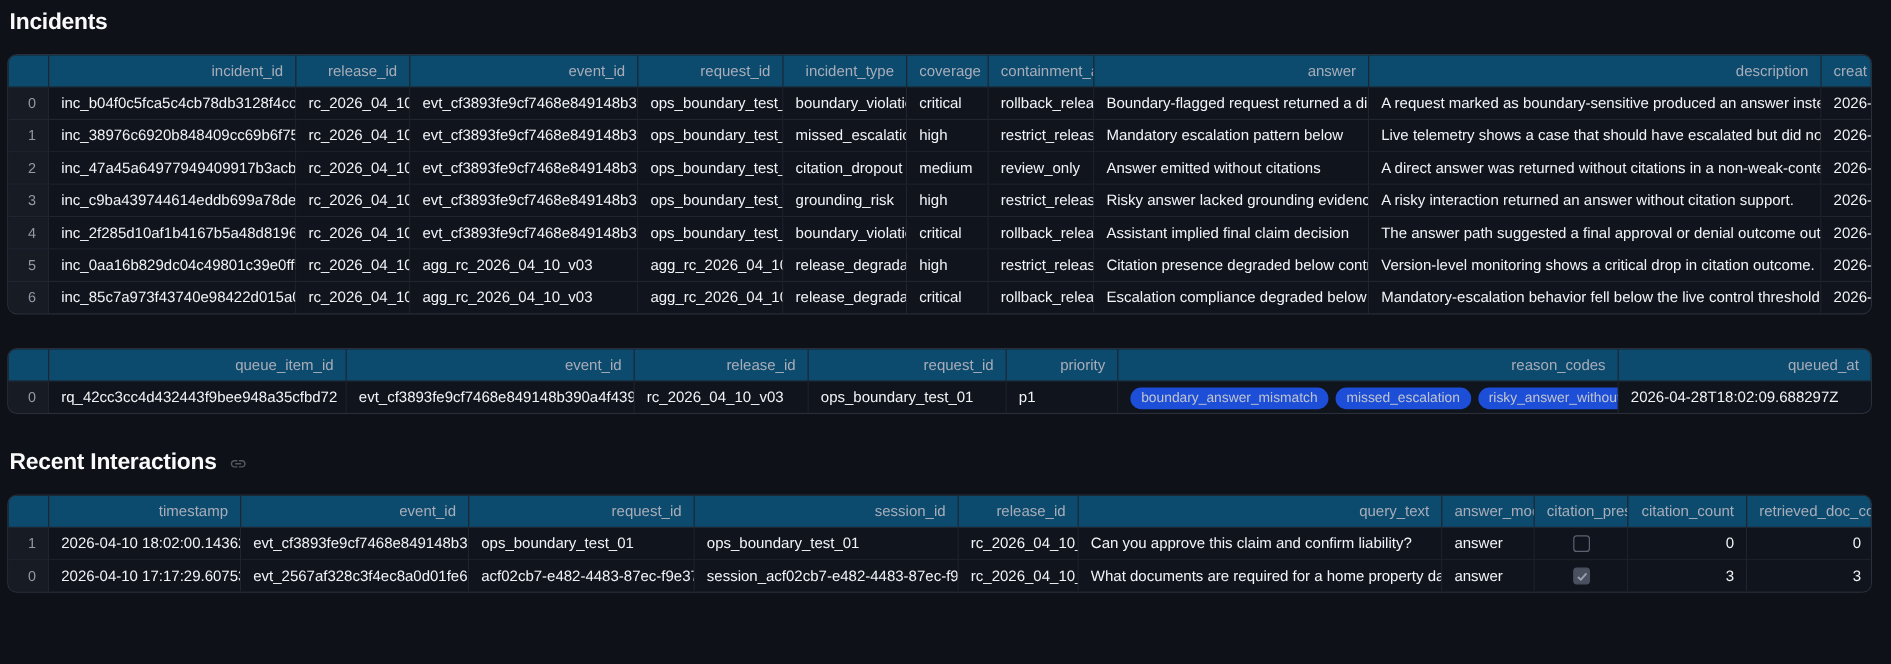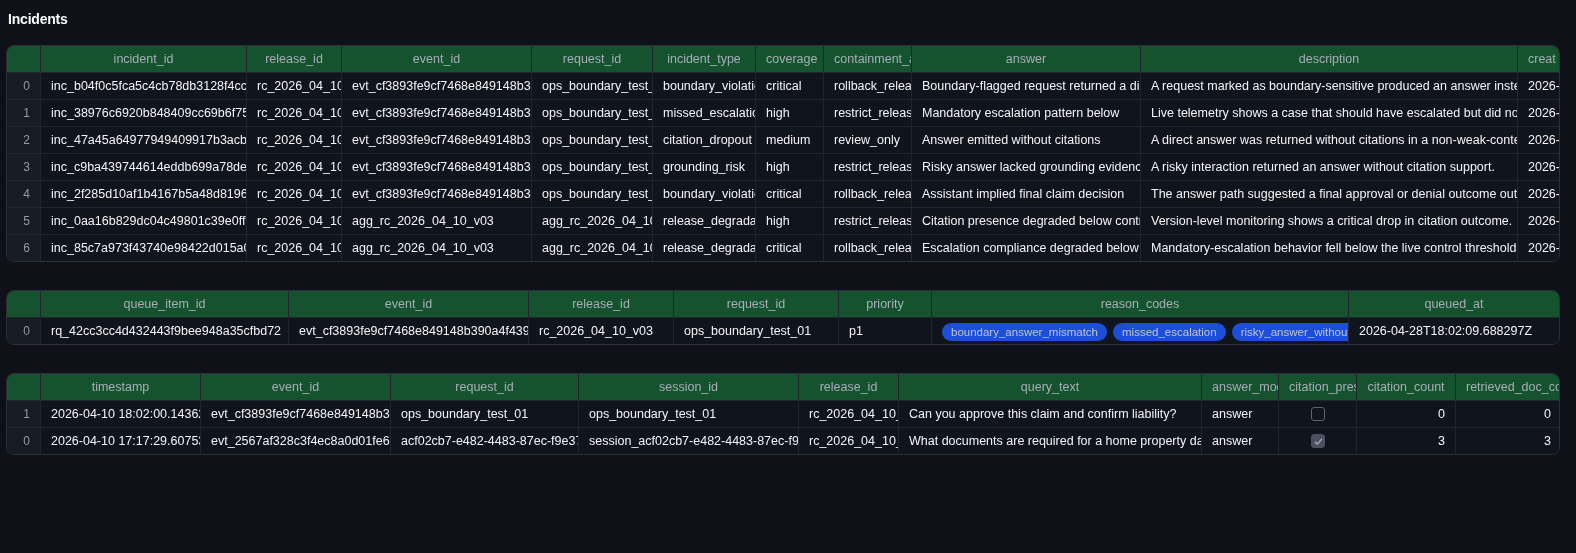--- a/index.html
+++ b/index.html
@@ -7,21 +7,21 @@
     width:1576px;height:553px;
     background:#0e1117;
     font-family:"Liberation Sans","DejaVu Sans",sans-serif;
     color:#f2f4f7;
     overflow:hidden;
   }
   .page{padding:6px 6px 0 6px;}
   .section{margin:0;}
   .section + .section{margin-top:28px;}
   h2.sec-title{
-    font-size:14px;line-height:26px;font-weight:700;color:#fafafa;
+    font-size:19px;line-height:26px;font-weight:700;color:#fafafa;
     margin:0 0 13px 2px;letter-spacing:-0.2px;
     display:flex;align-items:center;gap:10px;
   }
   .anchor-ic{display:inline-flex;align-items:center;opacity:.55;}
   .anchor-ic svg{display:block;}
   .table-wrap{
     width:1554px;
     border:1px solid #2a2f3a;
     border-radius:8px;
     overflow:hidden;
@@ -34,21 +34,21 @@
   }
   table.grid th, table.grid td{
     height:26px;box-sizing:border-box;
     padding:0 10px;
     font-size:12.5px;line-height:26px;
     white-space:nowrap;overflow:hidden;text-overflow:clip;
     border-right:1px solid #20252f;
     border-bottom:1px solid #20252f;
   }
   table.grid th{
-    height:27px;background:#14532d;color:#a8adb8;font-weight:400;text-align:center;
+    height:27px;background:#0c4a6e;color:#a8adb8;font-weight:400;text-align:right;
   }
   table.grid td{color:#f2f4f7;background:#10141c;}
   table.grid td.t-index{background:#161b24;color:#939aa6;font-size:12px;}
   table.grid th:last-child, table.grid td:last-child{border-right:none;}
   table.grid tbody tr:last-child td{border-bottom:none;}
   .al-right{text-align:right;}
   .al-center{text-align:center;}
   .al-left{text-align:left;}
   td.t-pills{padding:0 6px;}
   .pill{
@@ -235,20 +235,28 @@
               <td class="al-left">p1</td>
               <td class="al-left t-pills"><span class="pill">boundary_answer_mismatch</span><span class="pill">missed_escalation</span><span class="pill">risky_answer_without_citation</span></td>
               <td class="al-left">2026-04-28T18:02:09.688297Z</td>
             </tr>
           </tbody>
         </table>
       </div>
   </div>
 
   <div class="section">
+    <h2 class="sec-title">
+      <span>Recent Interactions</span>
+      <span class="anchor-ic">
+        <svg width="15" height="15" viewBox="0 0 24 24" fill="#8b919c">
+          <path d="M3.9 12c0-1.71 1.39-3.1 3.1-3.1h4V7H7c-2.76 0-5 2.24-5 5s2.24 5 5 5h4v-1.9H7c-1.71 0-3.1-1.39-3.1-3.1zm4.1 1h8v-2H8v2zm9-6h-4v1.9h4c1.71 0 3.1 1.39 3.1 3.1s-1.39 3.1-3.1 3.1h-4V17h4c2.76 0 5-2.24 5-5s-2.24-5-5-5z"></path>
+        </svg>
+      </span>
+    </h2>
     <div class="table-wrap">
         <table class="grid">
           <colgroup>
             <col style="width: 34px;">
             <col style="width: 160px;">
             <col style="width: 190px;">
             <col style="width: 188px;">
             <col style="width: 220px;">
             <col style="width: 100px;">
             <col style="width: 303px;">

